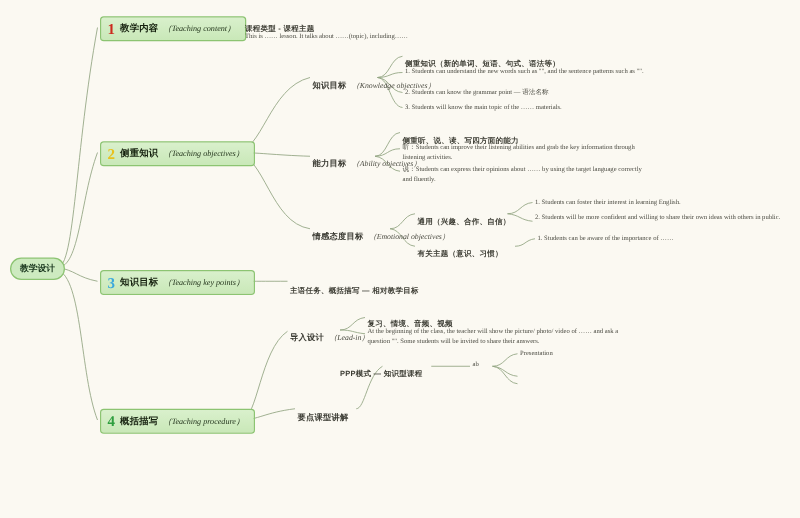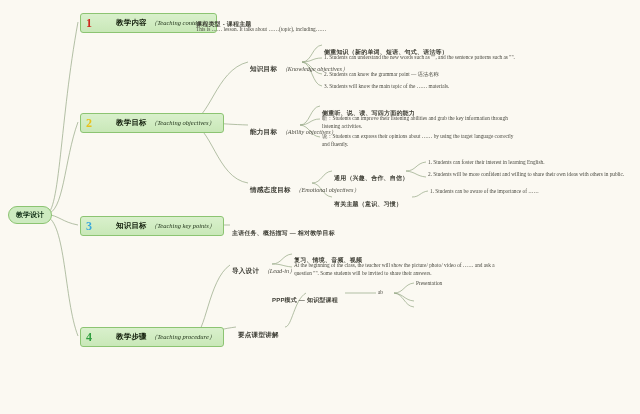--- a/index.html
+++ b/index.html
@@ -42,21 +42,20 @@
     font-size:12px;
     font-weight:bold;
     line-height:1;
     font-family:"Liberation Serif","DejaVu Serif",serif;
   }
   .lvl1 .cn{
     font-size:7.5px;
     font-weight:bold;
     color:#16220f;
     letter-spacing:.2px;
-    margin-left:20px;
   }
   .lvl1 .en{
     font-size:6.5px;
     color:#23351c;
     font-family:"Liberation Serif","DejaVu Serif",serif;
     font-style:italic;
   }
 
   
   .lvl2{white-space:nowrap;}
@@ -144,21 +143,21 @@
     <span class="cn">教学内容</span>
     <span class="en">（Teaching content）</span>
   </div>
   <div class="node lvl3" style="left:196px;top:12px;">
     <span class="cn">课程类型 - 课程主题</span>
   </div>
   <div class="node leaf nw" style="left:196px;top:25px;">This is …… lesson. It talks about ……(topic), including……</div>
 
   <div class="node lvl1" style="left:80px;top:113px;">
     <span class="num" style="color:#e8c11c">2</span>
-    <span class="cn">教学目标</span>
+    <span class="cn">侧重知识</span>
     <span class="en">（Teaching objectives）</span>
   </div>
 
   <div class="node lvl2" style="left:250px;top:57px;">
     <span class="cn">知识目标</span>
     <span class="en">（Knowledge objectives）</span>
   </div>
   <div class="node lvl3" style="left:324px;top:40px;">
     <span class="cn">侧重知识（新的单词、短语、句式、语法等）</span>
   </div>
@@ -194,21 +193,21 @@
     <span class="num" style="color:#3aa8dc">3</span>
     <span class="cn">知识目标</span>
     <span class="en">（Teaching key points）</span>
   </div>
   <div class="node lvl3" style="left:232px;top:221px;">
     <span class="cn">主语任务、概括描写 — 相对教学目标</span>
   </div>
 
   <div class="node lvl1" style="left:80px;top:327px;">
     <span class="num" style="color:#2f9e3f">4</span>
-    <span class="cn">教学步骤</span>
+    <span class="cn">概括描写</span>
     <span class="en">（Teaching procedure）</span>
   </div>
 
   <div class="node lvl2" style="left:232px;top:259px;">
     <span class="cn">导入设计</span>
     <span class="en">（Lead-in）</span>
   </div>
   <div class="node lvl3" style="left:294px;top:248px;">
     <span class="cn">复习、情境、音频、视频</span>
   </div>

